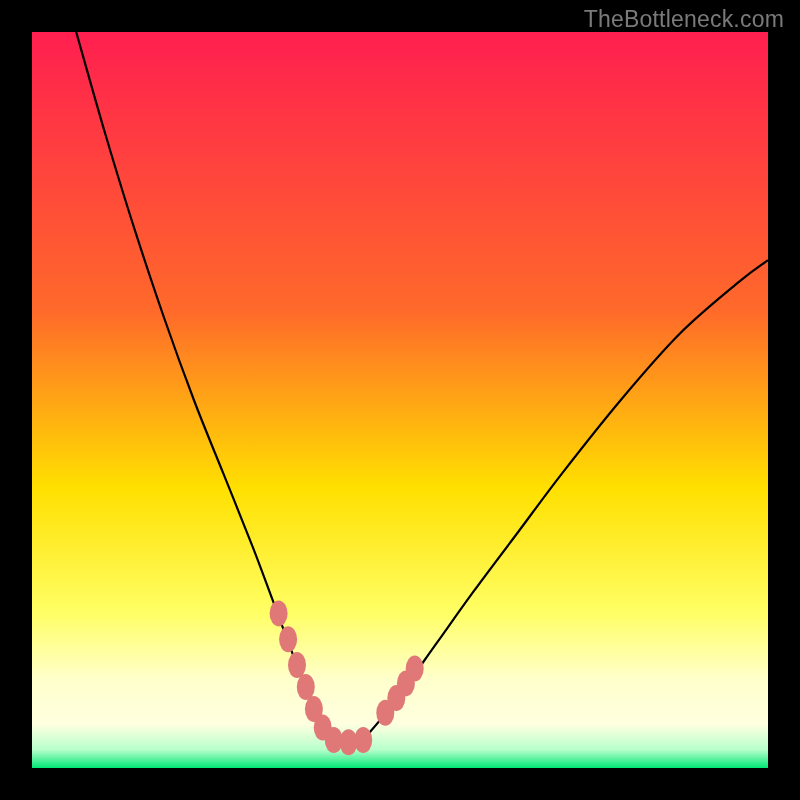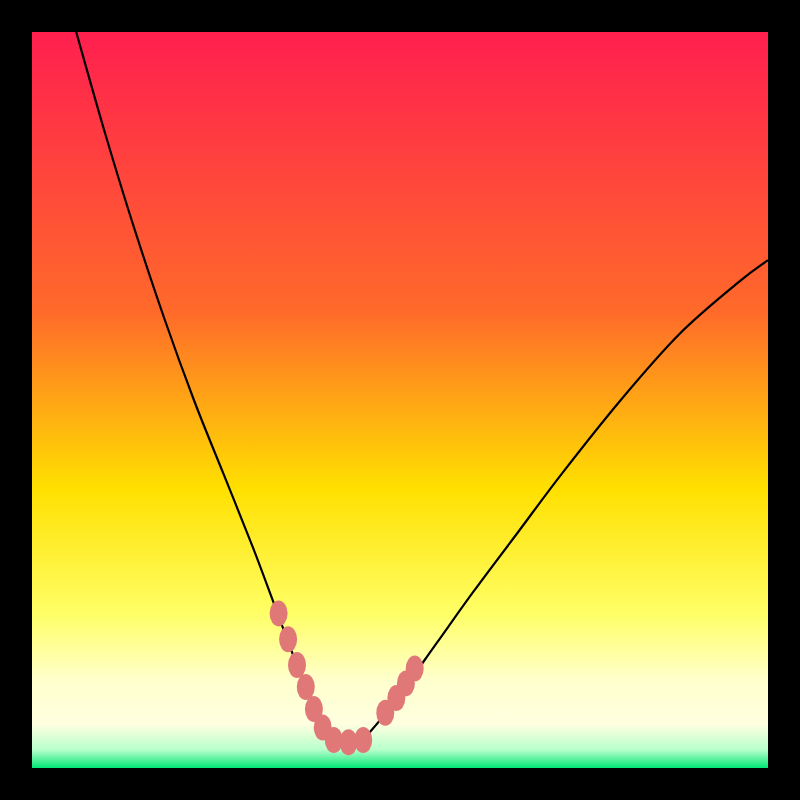--- a/index.html
+++ b/index.html
@@ -90,13 +90,14 @@
           <ellipse cx="331.2" cy="708.0" rx="9" ry="13" fill="#e07878"></ellipse>
           <ellipse cx="353.3" cy="680.8" rx="9" ry="13" fill="#e07878"></ellipse>
           <ellipse cx="364.3" cy="666.1" rx="9" ry="13" fill="#e07878"></ellipse>
           <ellipse cx="373.9" cy="651.4" rx="9" ry="13" fill="#e07878"></ellipse>
           <ellipse cx="382.7" cy="636.6" rx="9" ry="13" fill="#e07878"></ellipse>
         </g>
     </svg>
 
   </div>
 
+  <div class="watermark">TheBottleneck.com</div>
 </div>
 
 </body></html>

